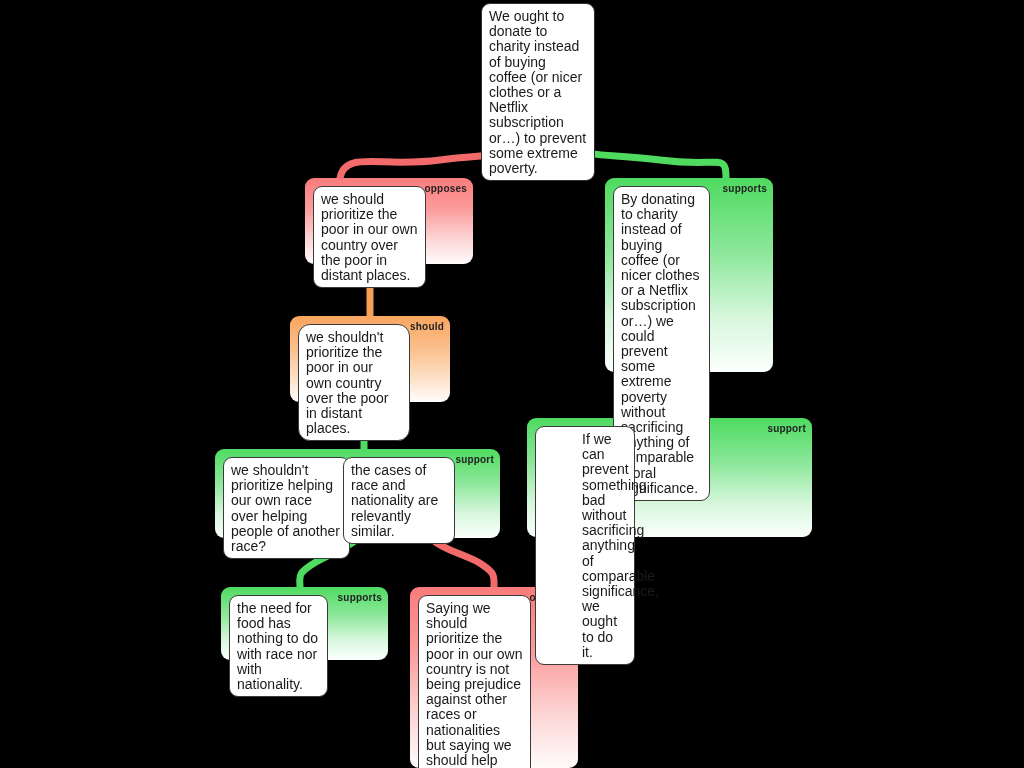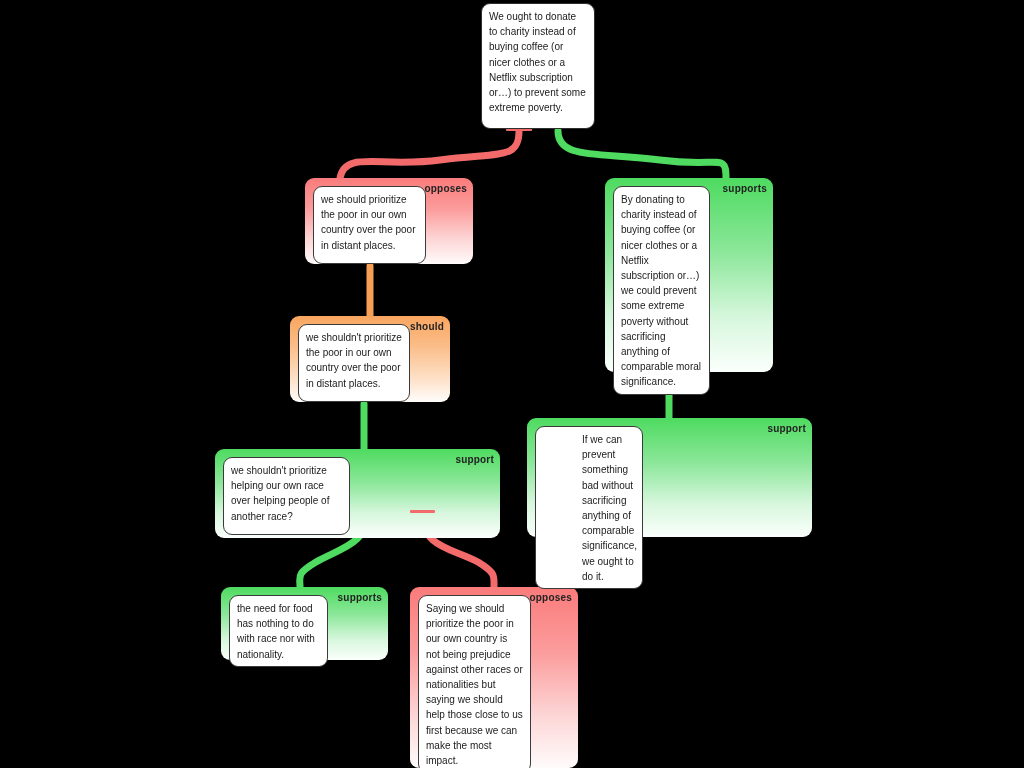--- a/index.html
+++ b/index.html
@@ -10,21 +10,21 @@
 
   
   .group{position:absolute;border-radius:9px;box-sizing:border-box;}
   .group.supports{background:linear-gradient(to bottom,#4edb60 0%,#8ce79a 38%,#d7f7dd 72%,#fbfffc 100%);}
   .group.opposes{background:linear-gradient(to bottom,#fa7b7b 0%,#fc9c9c 36%,#fdd7d7 72%,#fffbfb 100%);}
   .group.rebuts{background:linear-gradient(to bottom,#f9a55f 0%,#fbbe8a 36%,#fde0c6 72%,#fffdfb 100%);}
   .grouplabel{position:absolute;top:5px;right:6px;font-size:10px;font-weight:bold;color:#222;letter-spacing:.2px;}
 
   
   .card{position:absolute;background:#fff;border:1px solid #3a3a3a;border-radius:9px;
-        box-sizing:border-box;padding:5px 7px 4px 7px;color:#1a1a1a;font-size:10px;line-height:15.2px;}
+        box-sizing:border-box;padding:5px 7px 4px 7px;color:#1a1a1a;font-size:14px;line-height:15.2px;}
   .card.root{border-color:#2f2f2f;}
 
   
   .stub{position:absolute;height:3px;border-radius:1px;}
 </style>
 </head>
 <body>
 
 <div id="stage">
 
@@ -68,25 +68,26 @@
       <div class="stub" style="left: 506px; top: 128px; width: 26px; background: rgb(242, 106, 106);"></div>
       <div class="stub" style="left: 410px; top: 510px; width: 25px; background: rgb(242, 106, 106);"></div>
     </div>
 
   <div class="card root" id="c-root" style="left: 481px; top: 3px; width: 114px; min-height: 126px;"><span>We ought to donate to charity instead of buying coffee (or nicer clothes or a Netflix subscription or…) to prevent some extreme poverty.</span></div>
 
   <div class="card" id="c-prioritize_own_country" style="left: 313px; top: 186px; width: 113px; min-height: 78px;"><span>we should prioritize the poor in our own country over the poor in distant places.</span></div>
 
   <div class="card" id="c-by_donating" style="left: 613px; top: 186px; width: 97px; min-height: 185px;"><span>By donating to charity instead of buying coffee (or nicer clothes or a Netflix subscription or…) we could prevent some extreme poverty without sacrificing anything of comparable moral significance.</span></div>
 
-  <div class="card" id="c-we_shouldnt_prioritize" style="left: 298px; top: 324px; width: 112px; min-height: 78px;"><span>we shouldn't prioritize the poor in our own country over the poor in distant places.</span></div>
+  <div class="card" id="c-we_shouldnt_prioritize" style="left: 298px; top: 324px; width: 112px; min-height: 78px; border-radius: 12px;"><span>we shouldn't prioritize the poor in our own country over the poor in distant places.</span></div>
 
   <div class="card" id="c-own_race" style="left: 223px; top: 457px; width: 127px; min-height: 78px;"><span>we shouldn't prioritize helping our own race over helping people of another race?</span></div>
 
+  <div class="card" id="c-relevantly_similar" style="left: 343px; top: 457px; width: 112px; min-height: 51px;"><span>the cases of race and nationality are relevantly similar.</span></div>
 
-  <div class="card" id="c-prevent_something_bad" style="left: 535px; top: 426px; width: 108px; min-height: 111px; padding-left: 46px;"><span>If we can prevent something bad without sacrificing anything of comparable significance, we ought to do it.</span></div>
+  <div class="card" id="c-prevent_something_bad" style="left: 535px; top: 426px; width: 100px; min-height: 111px; padding-left: 46px;"><span>If we can prevent something bad without sacrificing anything of comparable significance, we ought to do it.</span></div>
 
 
   <div class="card" id="c-need_for_food" style="left: 229px; top: 595px; width: 99px; min-height: 65px;"><span>the need for food has nothing to do with race nor with nationality.</span></div>
 
   <div class="card" id="c-not_prejudice" style="left: 418px; top: 595px; width: 113px; min-height: 172px;"><span>Saying we should prioritize the poor in our own country is not being prejudice against other races or nationalities but saying we should help those close to us first because we can make the most impact.</span></div>
 
 </div>
 
 </body></html>

